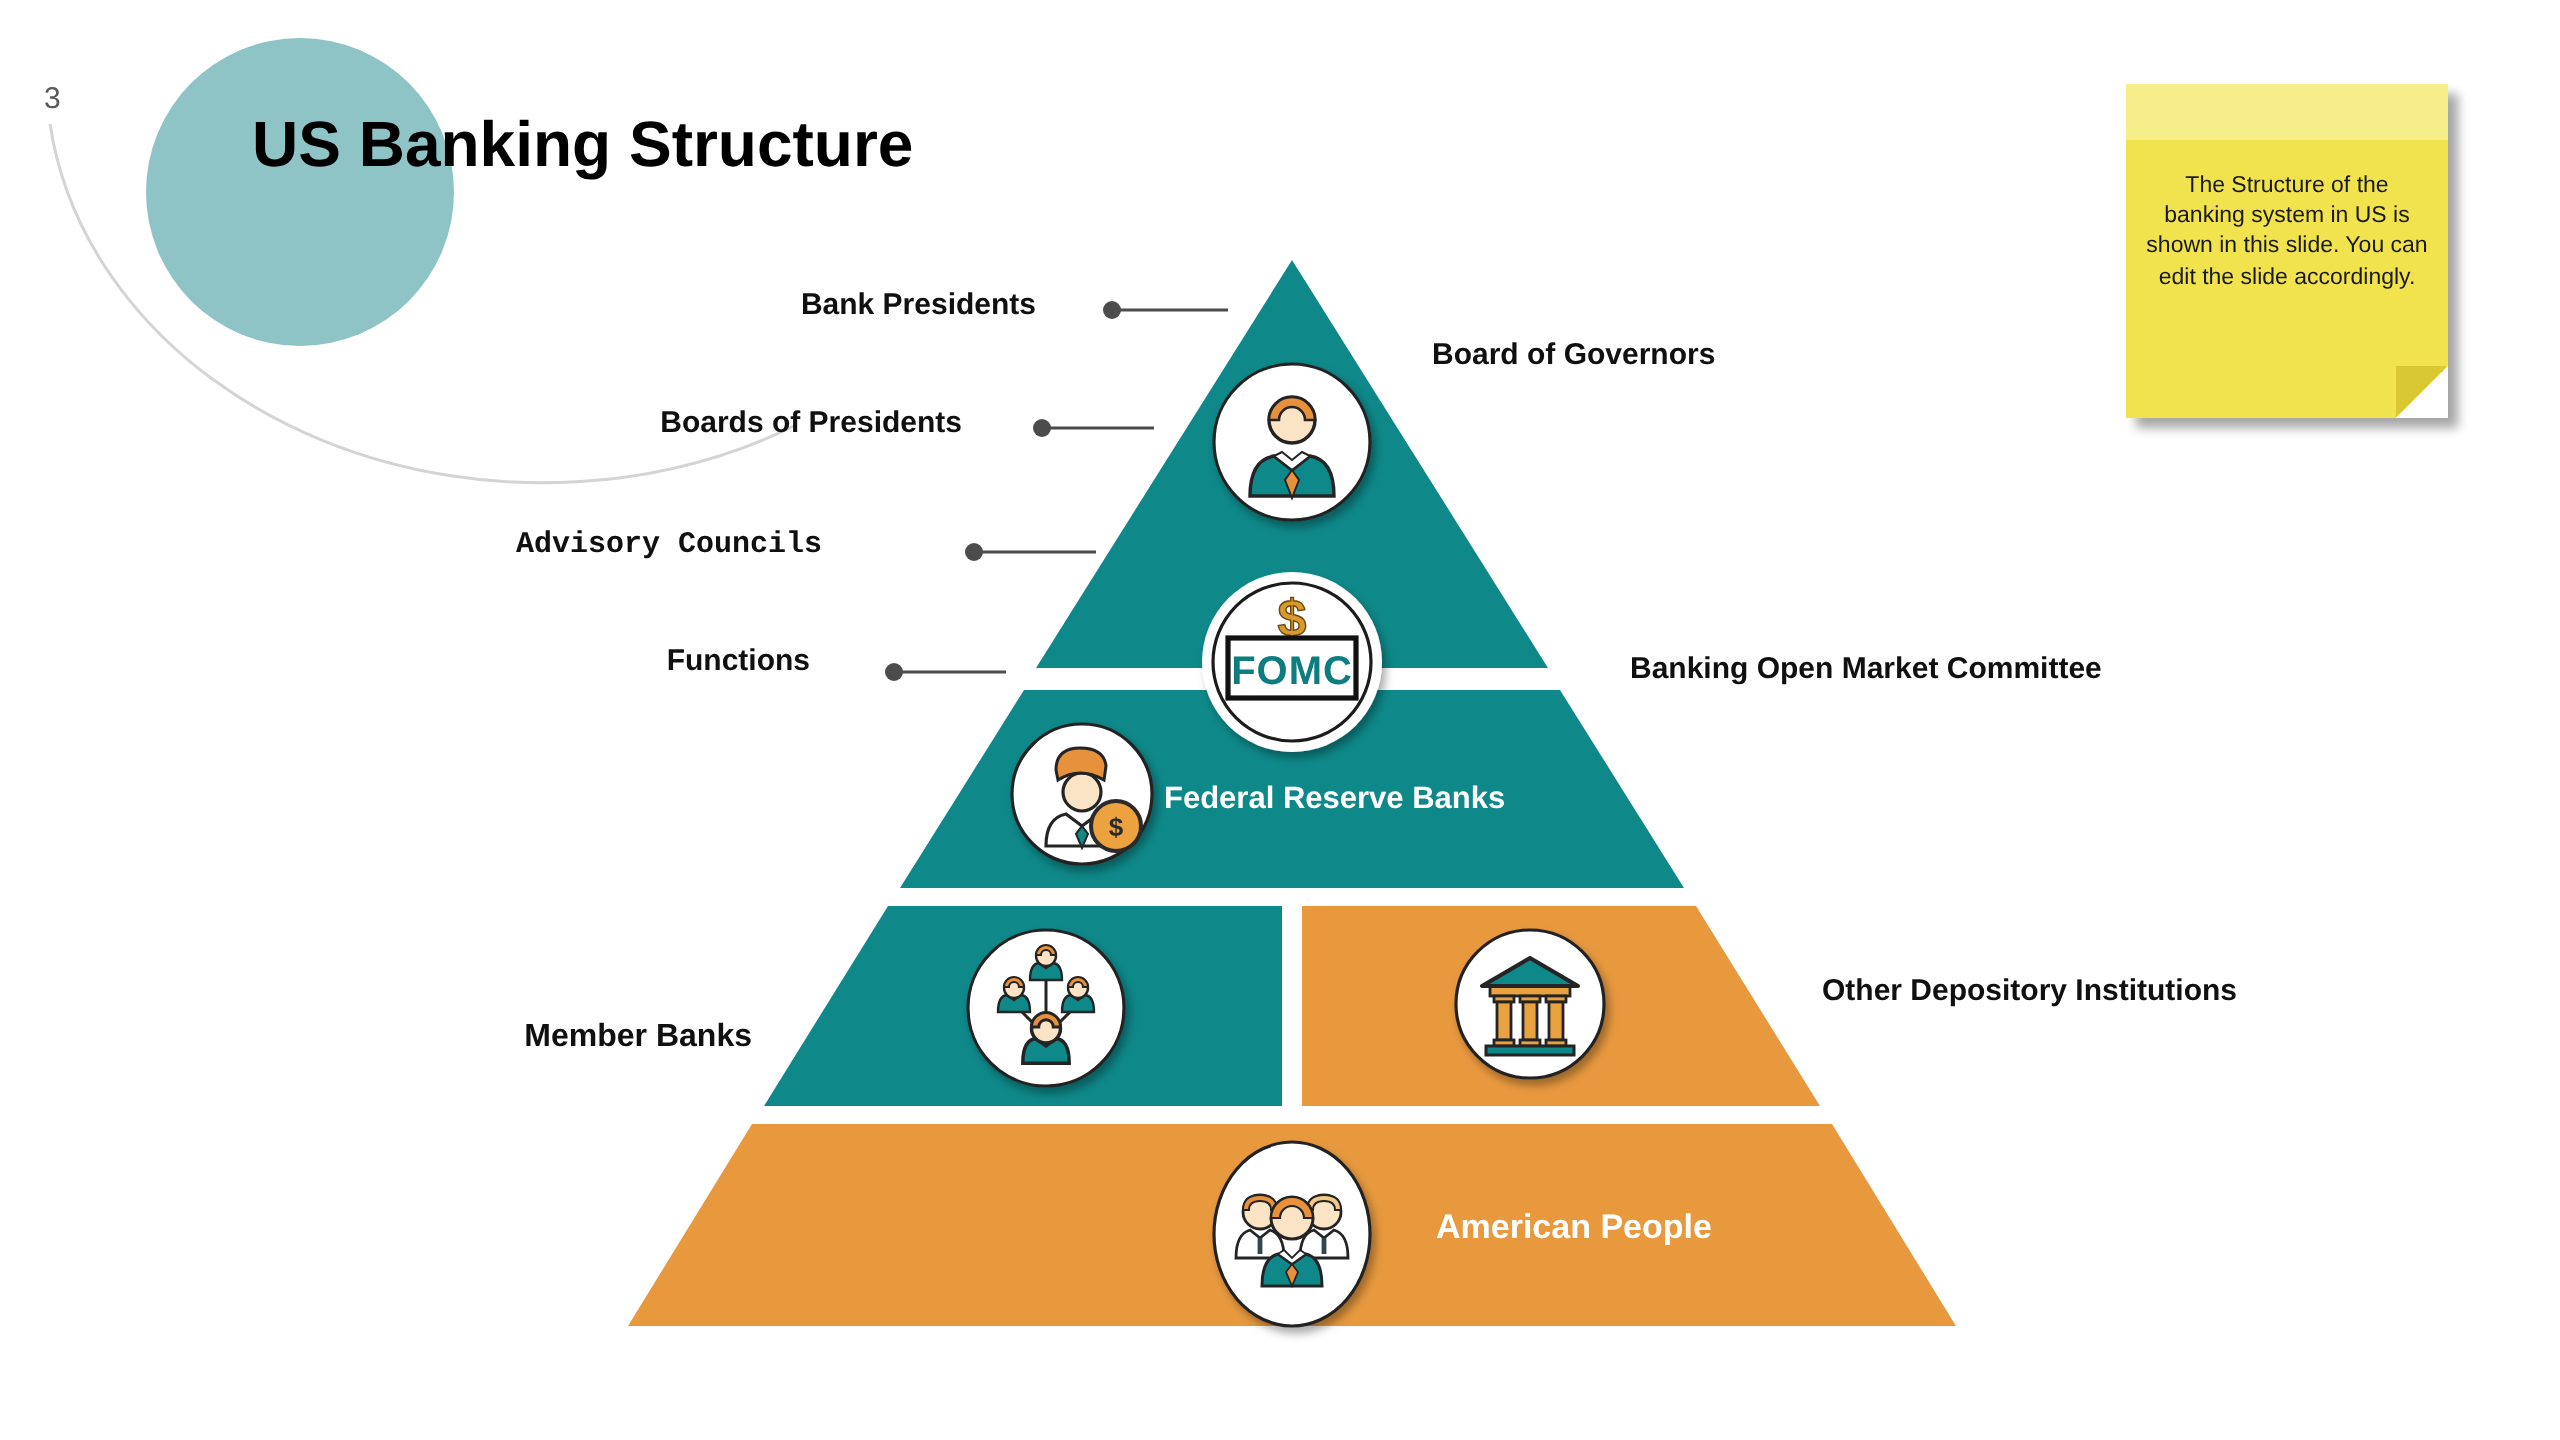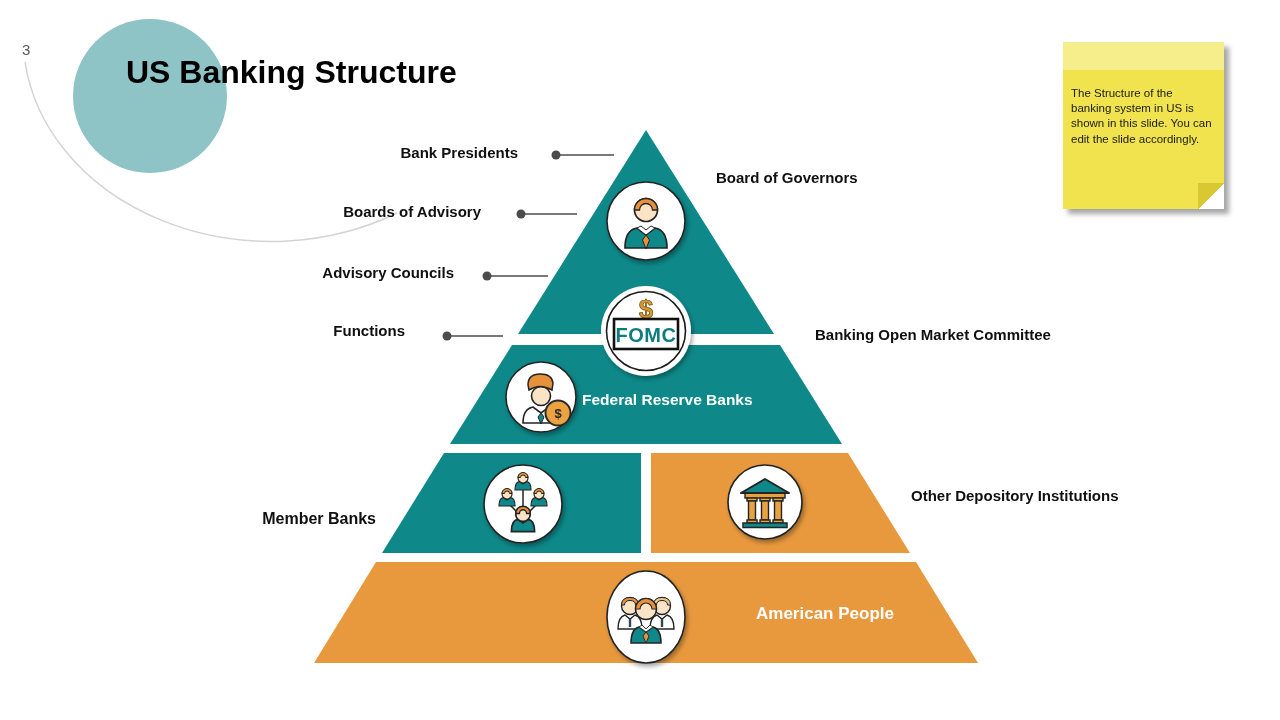--- a/index.html
+++ b/index.html
@@ -17,21 +17,21 @@
     position:absolute;left:126px;top:54px;margin:0;font-size:32px;font-weight:700;
     color:#000000;letter-spacing:0px;white-space:nowrap;
   }
   
   .note{
     position:absolute;left:1063px;top:42px;width:161px;height:167px;
     background:#f0e34e;box-shadow:5px 5px 5px rgba(0,0,0,0.35);
   }
   .note-band{position:absolute;left:0;top:0;width:100%;height:28px;background:#f5ee8a;}
   .note-text{
-    position:absolute;left:8px;right:8px;top:44px;margin:0;
+    position:absolute;left:8px;right:8px;top:44px;margin:0;text-align:center;
     font-size:11.5px;line-height:1.32;color:#1a1a1a;
   }
   .note-fold{
     position:absolute;right:0;bottom:0;width:26px;height:26px;
     background:linear-gradient(to bottom right,#d9c831 0%,#d9c831 50%,#ffffff 50%,#ffffff 100%);
   }
   .pyr{position:absolute;left:0;top:0;}
   
   .lbl{
     position:absolute;font-weight:700;font-size:15px;color:#101010;white-space:nowrap;
@@ -170,24 +170,24 @@
         <path d="M-15,20 Q-15,6 -7,4 L0,9 L7,4 Q15,6 15,20 Z" fill="#0e8889" stroke="#242424" stroke-width="1.5"></path>
         <path d="M-7,4 L0,9 L7,4 L4,2 L0,6 L-4,2 Z" fill="#ffffff" stroke="#242424" stroke-width="0.9"></path>
         <path d="M0,9 L3,13 L0,20 L-3,13 Z" fill="#e8913c" stroke="#242424" stroke-width="0.9"></path>
         <circle cy="-14" r="10.5" fill="#fbe4c6" stroke="#242424" stroke-width="1.5"></circle>
         <path d="M-10.5,-14 a10.5,10.5 0 0 1 21,0 l-4.5,0 a6,6 0 0 0 -12,0 z" fill="#e8913c" stroke="#242424" stroke-width="1.1"></path>
       </g>
     </g>
   </svg>
 
   <div class="lbl right-align" style="right:762px;top:144px;">Bank Presidents</div>
-  <div class="lbl right-align" style="right:799px;top:203px;">Boards of Advisory</div>
-  <div class="lbl right-align" style="right:826px;top:264px;">Advisory Councils</div>
+  <div class="lbl right-align" style="right:799px;top:203px;">Boards of Presidents</div>
+  <div class="lbl right-align" style="right:869px;top:264px;font-family:Liberation Mono, monospace;">Advisory Councils</div>
   <div class="lbl right-align" style="right:875px;top:322px;">Functions</div>
   <div class="lbl right-align" style="right:904px;top:484px;font-size:16px;margin-top:26px;">Member Banks</div>
 
   <div class="lbl" style="left:716px;top:169px;">Board of Governors</div>
   <div class="lbl" style="left:815px;top:326px;">Banking Open Market Committee</div>
   <div class="lbl" style="left:911px;top:487px;">Other Depository Institutions</div>
   <div class="lbl white" style="left:582px;top:391px;font-size:15.5px;">Federal Reserve Banks</div>
-  <div class="lbl white" style="left:718px;top:604px;font-size:17px;margin-left:38px;">American People</div>
+  <div class="lbl white" style="left:718px;top:604px;font-size:17px;">American People</div>
 
 </div>
 
 </body></html>

